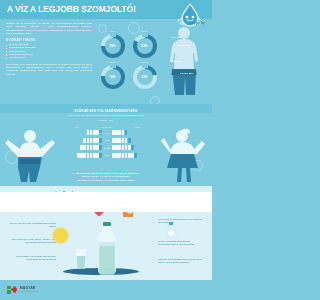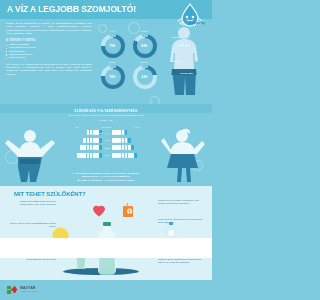--- a/index.html
+++ b/index.html
@@ -3,21 +3,21 @@
 <meta charset="utf-8">
 <style>
   * { box-sizing: border-box; margin:0; padding:0; }
   html,body { width:212px; height:300px; }
   body {
     font-family: "Liberation Sans", sans-serif;
     background:#7ecbe0;
     overflow:hidden;
     position:relative;
   }
-  .page { position:relative; width:212px; height:258px; background:#7ecbe0; }
+  .page { position:relative; width:212px; height:212px; background:#7ecbe0; }
 
   
   .header {
     position:absolute; left:0; top:0; width:212px; height:19px;
     background:#5bbcd6;
   }
   .title {
     position:absolute; left:7px; top:4px;
     font-size:8.6px; font-weight:bold; color:#ffffff;
     letter-spacing:-0.1px; white-space:nowrap;

